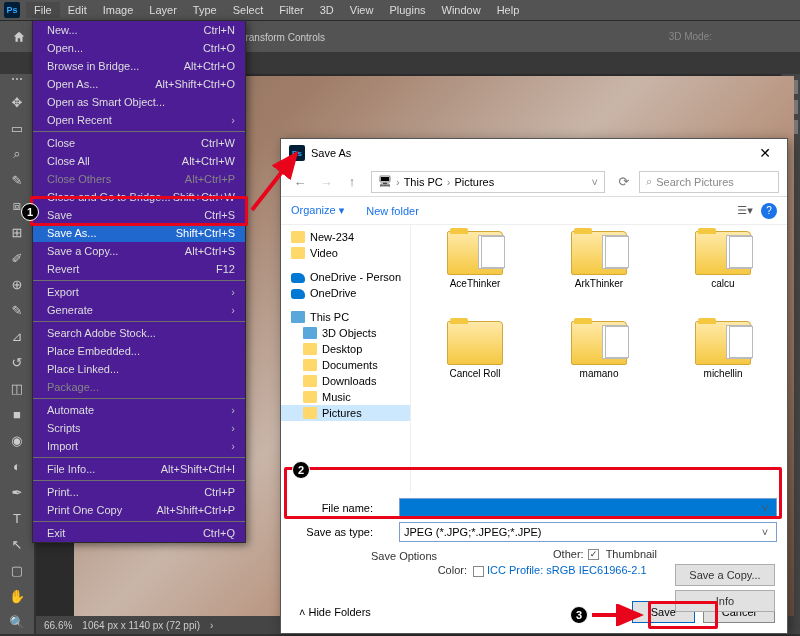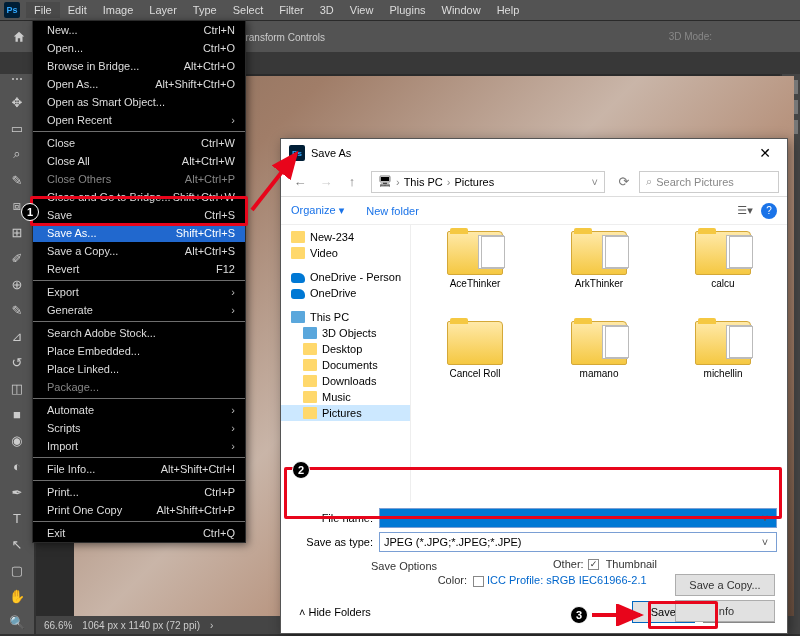--- a/index.html
+++ b/index.html
@@ -32,21 +32,21 @@
 .photo { position: absolute; left: 38px; top: 2px; width: 720px; height: 540px; background: linear-gradient(135deg, #8b6f5c 0%, #a07d68 20%, #c9b5a8 45%, #b89580 60%, #9c7862 80%, #6d5242 100%); }
 
 
 .statusbar { position: absolute; bottom: 2px; left: 36px; height: 18px; background: #454545; color: #ccc; font-size: 10px; display: flex; align-items: center; padding: 0 8px; gap: 10px; width: 300px;}
 
 
 .rightpanel { position: absolute; right: 0; top: 74px; width: 18px; height: 560px; background: #454545; }
 .rightpanel .icn{ width:14px;height:14px; margin:6px auto; display:block; background:#777;}
 
 
-.filemenu { position: absolute; left: 32px; top: 20px; width: 214px; background: #000000; border: 1px solid #2a2a2a; box-shadow: 2px 2px 8px rgba(0,0,0,0.5); font-size: 11px; color: #ddd; z-index: 5; }
+.filemenu { position: absolute; left: 32px; top: 20px; width: 214px; background: #4c1d95; border: 1px solid #2a2a2a; box-shadow: 2px 2px 8px rgba(0,0,0,0.5); font-size: 11px; color: #ddd; z-index: 5; }
 .filemenu .mi { display: flex; justify-content: space-between; padding: 3px 10px 3px 14px; cursor: default; }
 .filemenu .mi.disabled { color: #868686; }
 .filemenu .mi.highlight { background: #2168ce; color: #fff; }
 .filemenu .sep { height: 1px; background: #6e6e6e; margin: 2px 0; }
 .filemenu .sub::after { content: "›"; color: #bbb; }
 
 
 .redbox1 { position: absolute; left: 30px; top: 196px; width: 218px; height: 30px; border: 3px solid #e8051b; z-index: 6; pointer-events: none; border-radius:2px;}
 .badge { position: absolute; width: 18px; height: 18px; border-radius: 50%; background: #000; color: #fff; font-size: 11px; font-weight: bold; display: flex; align-items: center; justify-content: center; z-index: 30; border:1px solid #fff;}
 .badge1 { left: 21px; top: 203px; }
@@ -83,30 +83,30 @@
 .fico.obj { background: #5aa7dc; }
 .fico.music { background: #ffd86b; }
 
 .files { flex: 1; padding: 6px 4px; display: grid; grid-template-columns: repeat(3, 1fr); grid-auto-rows: 86px; gap: 4px; align-content: start; overflow:hidden;}
 .fileitem { display: flex; flex-direction: column; align-items: center; gap: 3px; font-size: 10px; }
 .foldericon { width: 56px; height: 44px; background: linear-gradient(#ffe9a8, #f5c842); border-radius: 2px 4px 2px 2px; position: relative; border: 1px solid #d4a838; }
 .foldericon::before { content: ""; position: absolute; top: -4px; left: 2px; width: 18px; height: 6px; background: #f5c842; border-radius: 2px 2px 0 0; }
 .foldericon .thumb { position: absolute; right: -3px; top: 4px; width: 24px; height: 32px; background: #fff; border: 1px solid #bbb; box-shadow: -2px 0 0 #fff, -2px 0 0 1px #bbb; }
 
 .dlg-fields { padding: 6px 10px 2px 24px; position: relative; }
-.field { display: flex; align-items: center; margin-bottom: 4px; }
+.field { display: flex; align-items: center; margin-bottom: 4px; gap: 20px; }
 .field label { width: 74px; text-align: right; padding-right: 6px; }
 .field .input { flex: 1; border: 1px solid #7a9fd4; height: 20px; padding: 0 4px; display: flex; align-items: center; background: #fff; }
 .field .input.sel { background: #0078d4; color: #fff; }
 .field .dd { width: 14px; text-align: center; color: #555; }
 
 .redbox2 { position: absolute; border: 3px solid #e8051b; z-index: 12; pointer-events: none; border-radius:2px;}
 
 .saveopts { padding: 2px 18px 6px 100px; font-size: 11px; color: #333; }
-.saveopts .row { display: flex; gap: 6px; align-items: flex-start; margin-bottom: 2px;}
+.saveopts .row { display: flex; gap: 6px; align-items: flex-start; margin-bottom: 12px;}
 .saveopts .lbl { min-width: 86px;}
 .saveopts .cb { width:11px; height:11px; border:1px solid #888; display:inline-block; margin-right:3px; vertical-align:middle;}
 .saveopts .cb.checked::after{ content:"✓"; font-size:9px; position:relative; top:-3px; left:1px; color:#333;}
 
 .dlg-buttons { display: flex; align-items: center; padding: 6px 12px 10px 18px; gap: 8px; }
 .dlg-buttons .hide { flex: 0 0 auto; cursor: default; }
 .dlg-buttons .spacer { flex: 1; }
 .dlg-buttons button { height: 22px; padding: 0 18px; border: 1px solid #888; background: #e1e1e1; font-size: 11px; cursor: default; }
 .dlg-buttons button.primary { border: 1px solid #0067c0; }
 .sidebtns { position: absolute; right: 12px; display:flex; flex-direction:column; gap:4px;}

